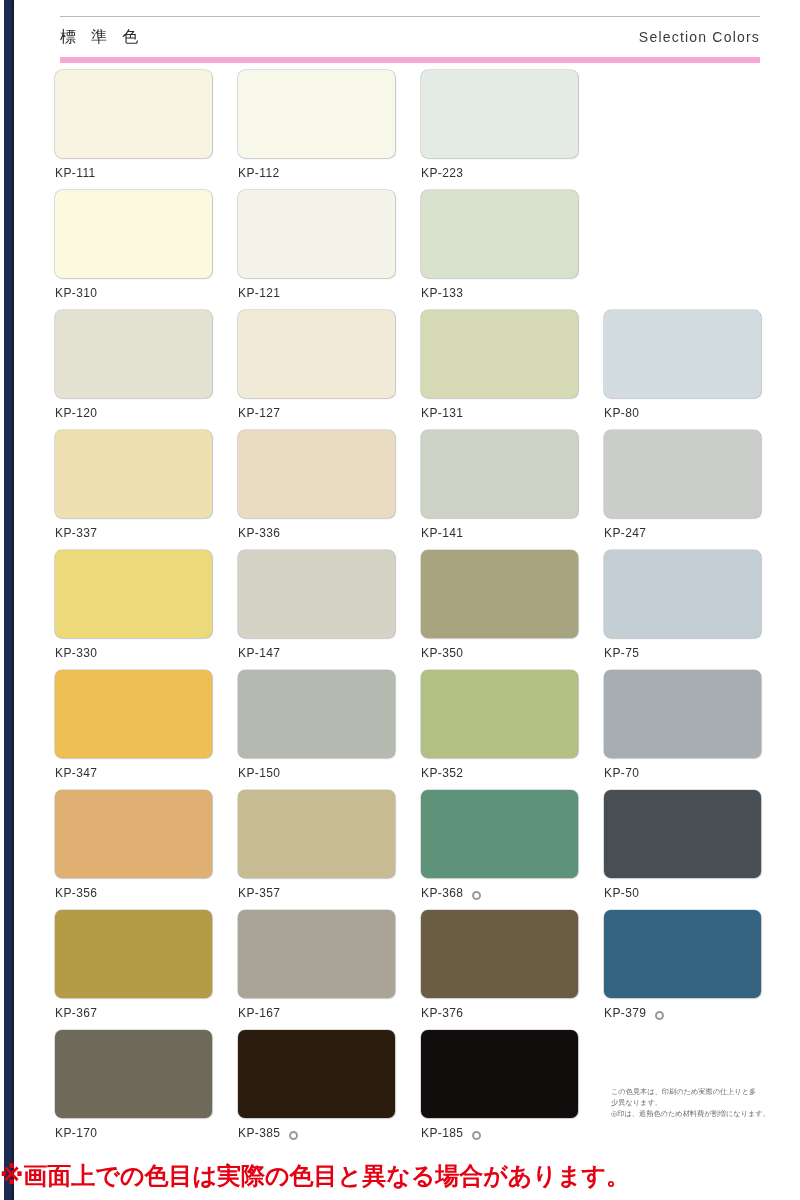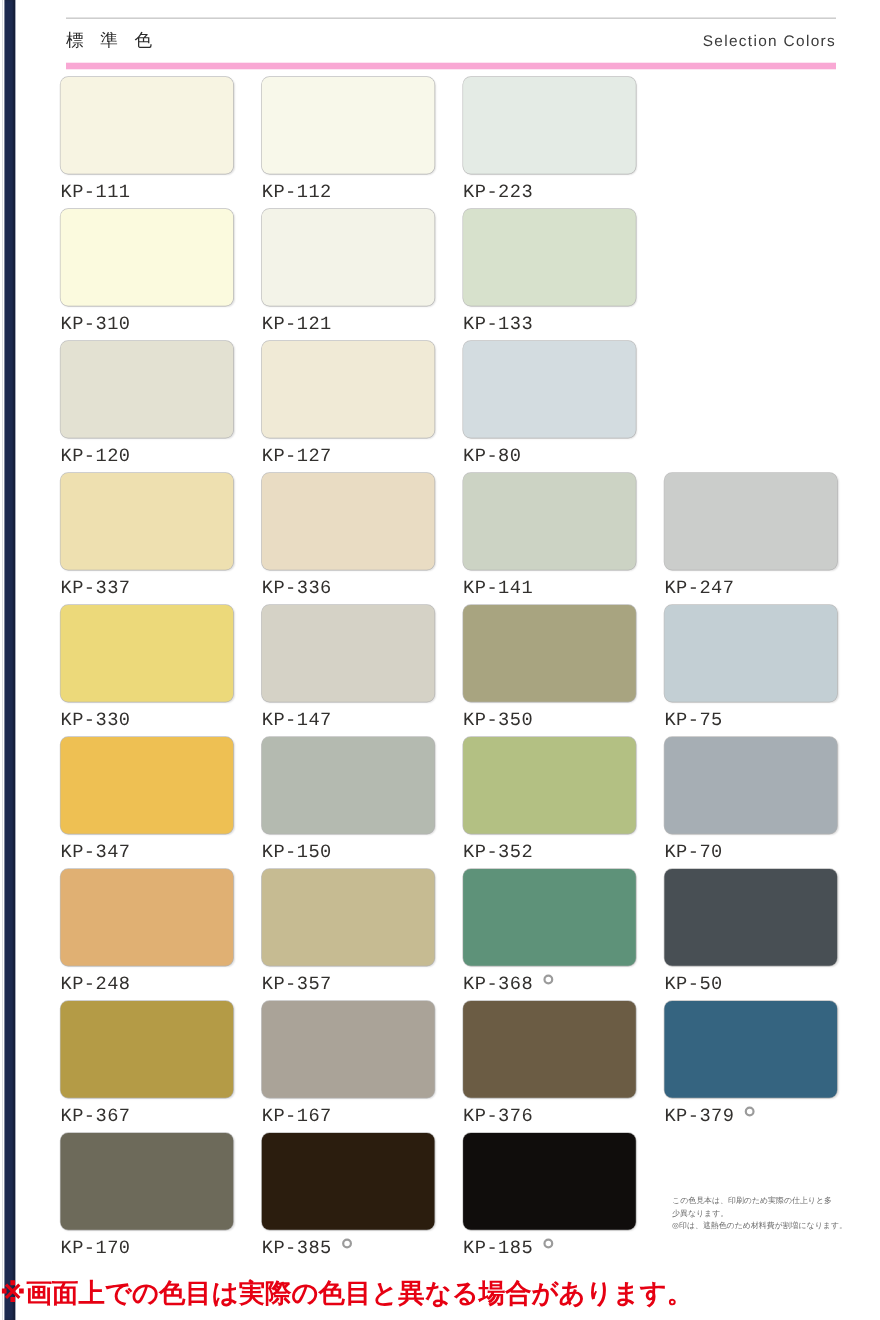--- a/index.html
+++ b/index.html
@@ -89,26 +89,26 @@
 
   .chip {
     width: 157px;
     height: 88px;
     border-radius: 7px;
     box-shadow: 0 0 0 0.6px rgba(140,140,140,0.55),
                 1px 1px 1.5px rgba(0,0,0,0.12);
   }
   .caption {
     margin-top: 8px;
-    font-size: 17px;
+    font-size: 12px;
     color: #32302e;
     letter-spacing: 0.4px;
     display: flex;
-    align-items: flex-start;
-    font-family: Liberation Mono, monospace;
+    align-items: flex-end;
+    font-family: Liberation Sans, sans-serif;
   }
   .heat-mark {
     display: inline-block;
     margin-left: 9px;
     width: 9px;
     height: 9px;
     border-radius: 50%;
     border: 2px solid #9b9b9b;
     box-sizing: border-box;
   }
@@ -208,20 +208,26 @@
             <span>KP-120</span>
           </div>
         </div>
         <div class="cell">
           <div class="chip" style="background: rgb(240, 234, 214);"></div>
           <div class="caption">
             <span>KP-127</span>
           </div>
         </div>
         <div class="cell">
+          <div class="chip" style="background: rgb(213, 217, 180);"></div>
+          <div class="caption">
+            <span>KP-131</span>
+          </div>
+        </div>
+        <div class="cell">
           <div class="chip" style="background: rgb(211, 220, 224);"></div>
           <div class="caption">
             <span>KP-80</span>
           </div>
         </div>
       </div>
       <div class="row">
         <div class="cell">
           <div class="chip" style="background: rgb(238, 224, 176);"></div>
           <div class="caption">
@@ -296,21 +302,21 @@
           <div class="chip" style="background: rgb(166, 174, 180);"></div>
           <div class="caption">
             <span>KP-70</span>
           </div>
         </div>
       </div>
       <div class="row">
         <div class="cell">
           <div class="chip" style="background: rgb(224, 176, 115);"></div>
           <div class="caption">
-            <span>KP-248</span>
+            <span>KP-356</span>
           </div>
         </div>
         <div class="cell">
           <div class="chip" style="background: rgb(198, 187, 146);"></div>
           <div class="caption">
             <span>KP-357</span>
           </div>
         </div>
         <div class="cell">
           <div class="chip" style="background: rgb(94, 146, 121);"></div>

